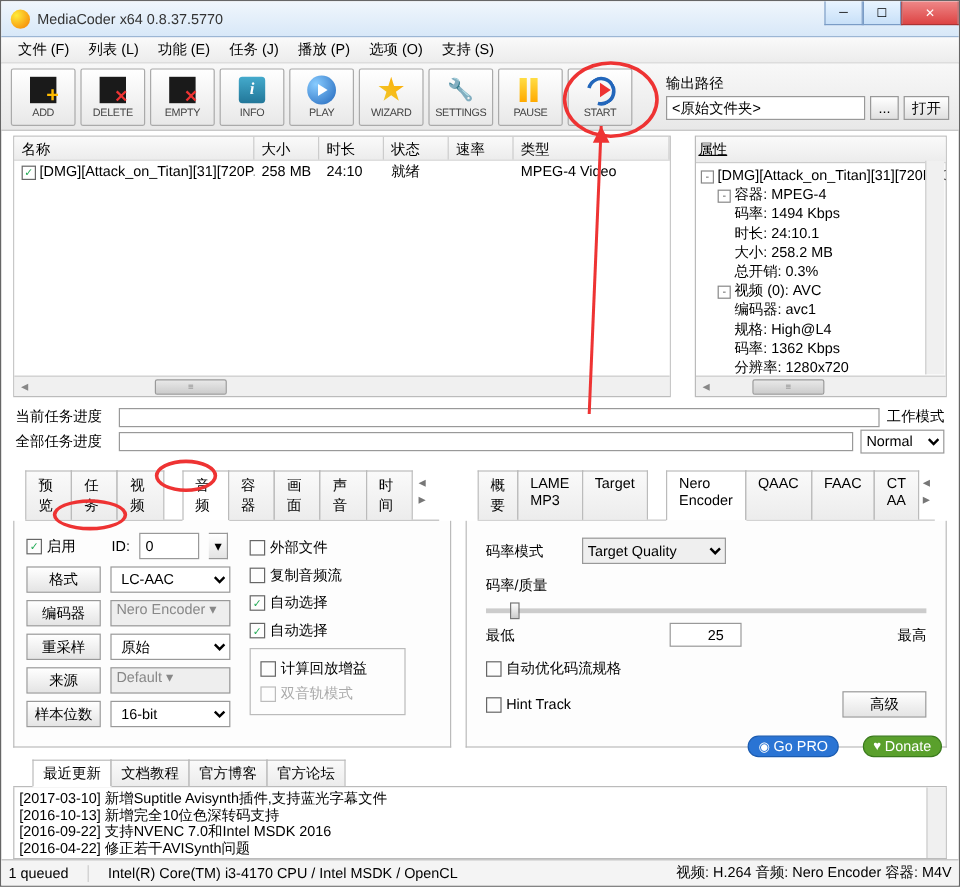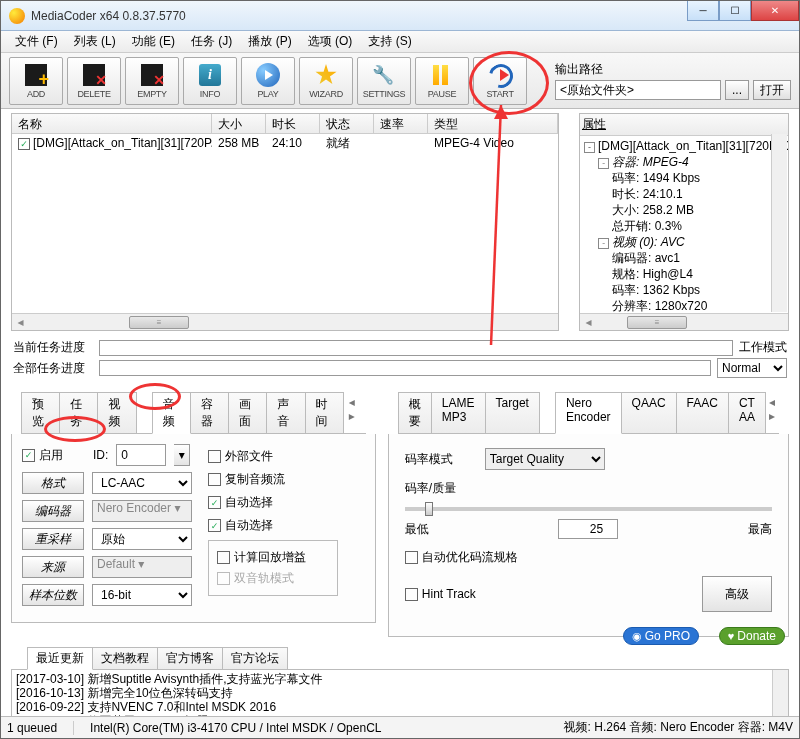--- a/index.html
+++ b/index.html
@@ -40,21 +40,21 @@
 .listbody { flex: 1; overflow: hidden; background: #fff; }
 .listrow { display: flex; height: 18px; align-items: center; }
 .listrow .cell { padding: 0 6px; font-size: 12px; white-space: nowrap; overflow: hidden; }
 .chk { width: 12px; height: 12px; border: 1px solid #666; margin-right: 3px; display: inline-flex; align-items: center; justify-content: center; font-size: 9px; color: #2a5; line-height: 1; }
 .hscroll { height: 17px; background: #f0f0f0; border-top: 1px solid #ccc; display: flex; align-items: center; }
 .hscroll .thumb { width: 60px; height: 13px; background: linear-gradient(#e8e8e8,#ccc); border: 1px solid #999; margin-left: 100px; border-radius: 2px; display:flex;align-items:center;justify-content:center;color:#888;font-size:8px;}
 
 .right .hdr { text-align: left; background: linear-gradient(#fafafa,#ececec); border-bottom: 1px solid #ccc; padding: 2px; text-decoration: underline; }
 .tree { flex: 1; padding: 2px 4px; font-size: 12px; line-height: 16px; color: #000; overflow: hidden; }
 .tree .n0 { white-space: nowrap; }
-.tree .n1 { padding-left: 14px; white-space: nowrap; font-style: italic; }
+.tree .n1 { padding-left: 14px; white-space: nowrap; }
 .tree .n2 { padding-left: 28px; white-space: nowrap; }
 .tree .exp { display:inline-block; width:11px; height:11px; border:1px solid #888; text-align:center; line-height:9px; font-size:9px; margin-right:3px; color:#555; }
 .vscroll { position: absolute; right: 1px; top: 20px; bottom: 18px; width: 16px; background: #f0f0f0; border-left: 1px solid #ccc; }
 
 
 .progarea { padding: 4px 12px; }
 .progrow { display: flex; align-items: center; gap: 6px; margin-bottom: 2px; }
 .progrow .lbl { width: 80px; }
 .progrow .bar { flex: 1; height: 16px; border: 1px solid #999; background: #fff; }
 .progrow .mode { display:flex; align-items:center; gap:4px; }
@@ -62,36 +62,36 @@
 
 
 .tabs { display: flex; border-bottom: 1px solid #bbb; margin: 4px 10px 0; position: relative; }
 .tab { padding: 3px 10px; border: 1px solid #bbb; border-bottom: none; background: linear-gradient(#fafafa,#ececec); margin-right: -1px; }
 .tab.active { background: #fff; border-bottom: 1px solid #fff; margin-bottom: -1px; margin-left: 16px; }
 .lowpanels { display: flex; gap: 12px; padding: 4px 10px; }
 .panel { flex: 1; border: 1px solid #bbb; border-top: none; padding: 10px; background: #fdfdfd; }
 .panelR { flex: 1; border: 1px solid #bbb; border-top: none; padding: 14px 16px; background: #fdfdfd; position:relative; }
 
 .frow { display: flex; align-items: center; margin-bottom: 6px; gap: 8px; }
-.frow .flabelbtn { width: 62px; height: 22px; border: 1px solid #999; background: linear-gradient(#fff,#e4e4e4); font-size:12px;font-style:italic; }
+.frow .flabelbtn { width: 62px; height: 22px; border: 1px solid #999; background: linear-gradient(#fff,#e4e4e4); font-size:12px; }
 .frow select, .frow .ddl { width: 100px; height: 22px; border: 1px solid #999; background: #fff; font-size:12px; padding:0 4px; }
 .frow .ddl.dis { background: #eee; color: #888; }
 .frow input[type=text] { width: 100px; height: 22px; border: 1px solid #999; padding: 0 4px; }
 .cbx { width: 13px; height: 13px; border: 1px solid #666; display:inline-flex; align-items:center; justify-content:center; font-size:9px; color:#2a5; margin-right:4px; }
 .cbx.on::after { content:"✓"; }
 .cblbl { display: inline-flex; align-items: center; }
 .cblbl.dis { color: #aaa; }
 .rightsubgrp { border: 1px solid #bbb; padding: 8px; width: 130px; }
 
 .panelR .rrow { display: flex; align-items: center; margin-bottom: 10px; gap: 10px; }
 .panelR .rlbl { width: 70px; }
 .panelR select { width: 120px; height: 22px; border:1px solid #999; }
 .panelR .slider { flex:1; height: 4px; background: #ccc; position: relative; margin: 8px 0; }
 .panelR .slider .knob { position:absolute; left:20px; top:-5px; width:8px; height:14px; background:linear-gradient(#fff,#ccc); border:1px solid #777; }
-.panelR .btnadv { width: 70px; height:36px; border:1px solid #999; background:linear-gradient(#fff,#e4e4e4); }
+.panelR .btnadv { width: 70px; height:22px; border:1px solid #999; background:linear-gradient(#fff,#e4e4e4); }
 .panelR input.qv { width:60px; height:20px; border:1px solid #999; text-align:center;padding-left:16px; }
 
 
 .bottomtabs { display:flex; margin: 6px 10px 0; border-bottom:1px solid #bbb; }
 .bottomtabs .tab { padding:2px 8px; }
 .log { margin: 0 10px 4px; border:1px solid #bbb; border-top:none; height: 60px; padding:2px 4px; font-size:12px; line-height:14px; overflow:hidden; position:relative; }
 .log .vline { position:absolute; right:0; top:0; bottom:0; width:16px; background:#f0f0f0; border-left:1px solid #ccc; }
 .btn-gopro { position:absolute; right:100px; top:-20px; background:#2a74d4; color:#fff; border-radius:10px; padding:1px 8px; border:1px solid #1a5bb0; font-size:11px; display:flex; align-items:center; gap:3px; }
 .btn-donate { position:absolute; right:14px; top:-20px; background:#5aa02c; color:#fff; border-radius:10px; padding:1px 8px; border:1px solid #3a7a1c; font-size:11px; display:flex; align-items:center; gap:3px; }
 

